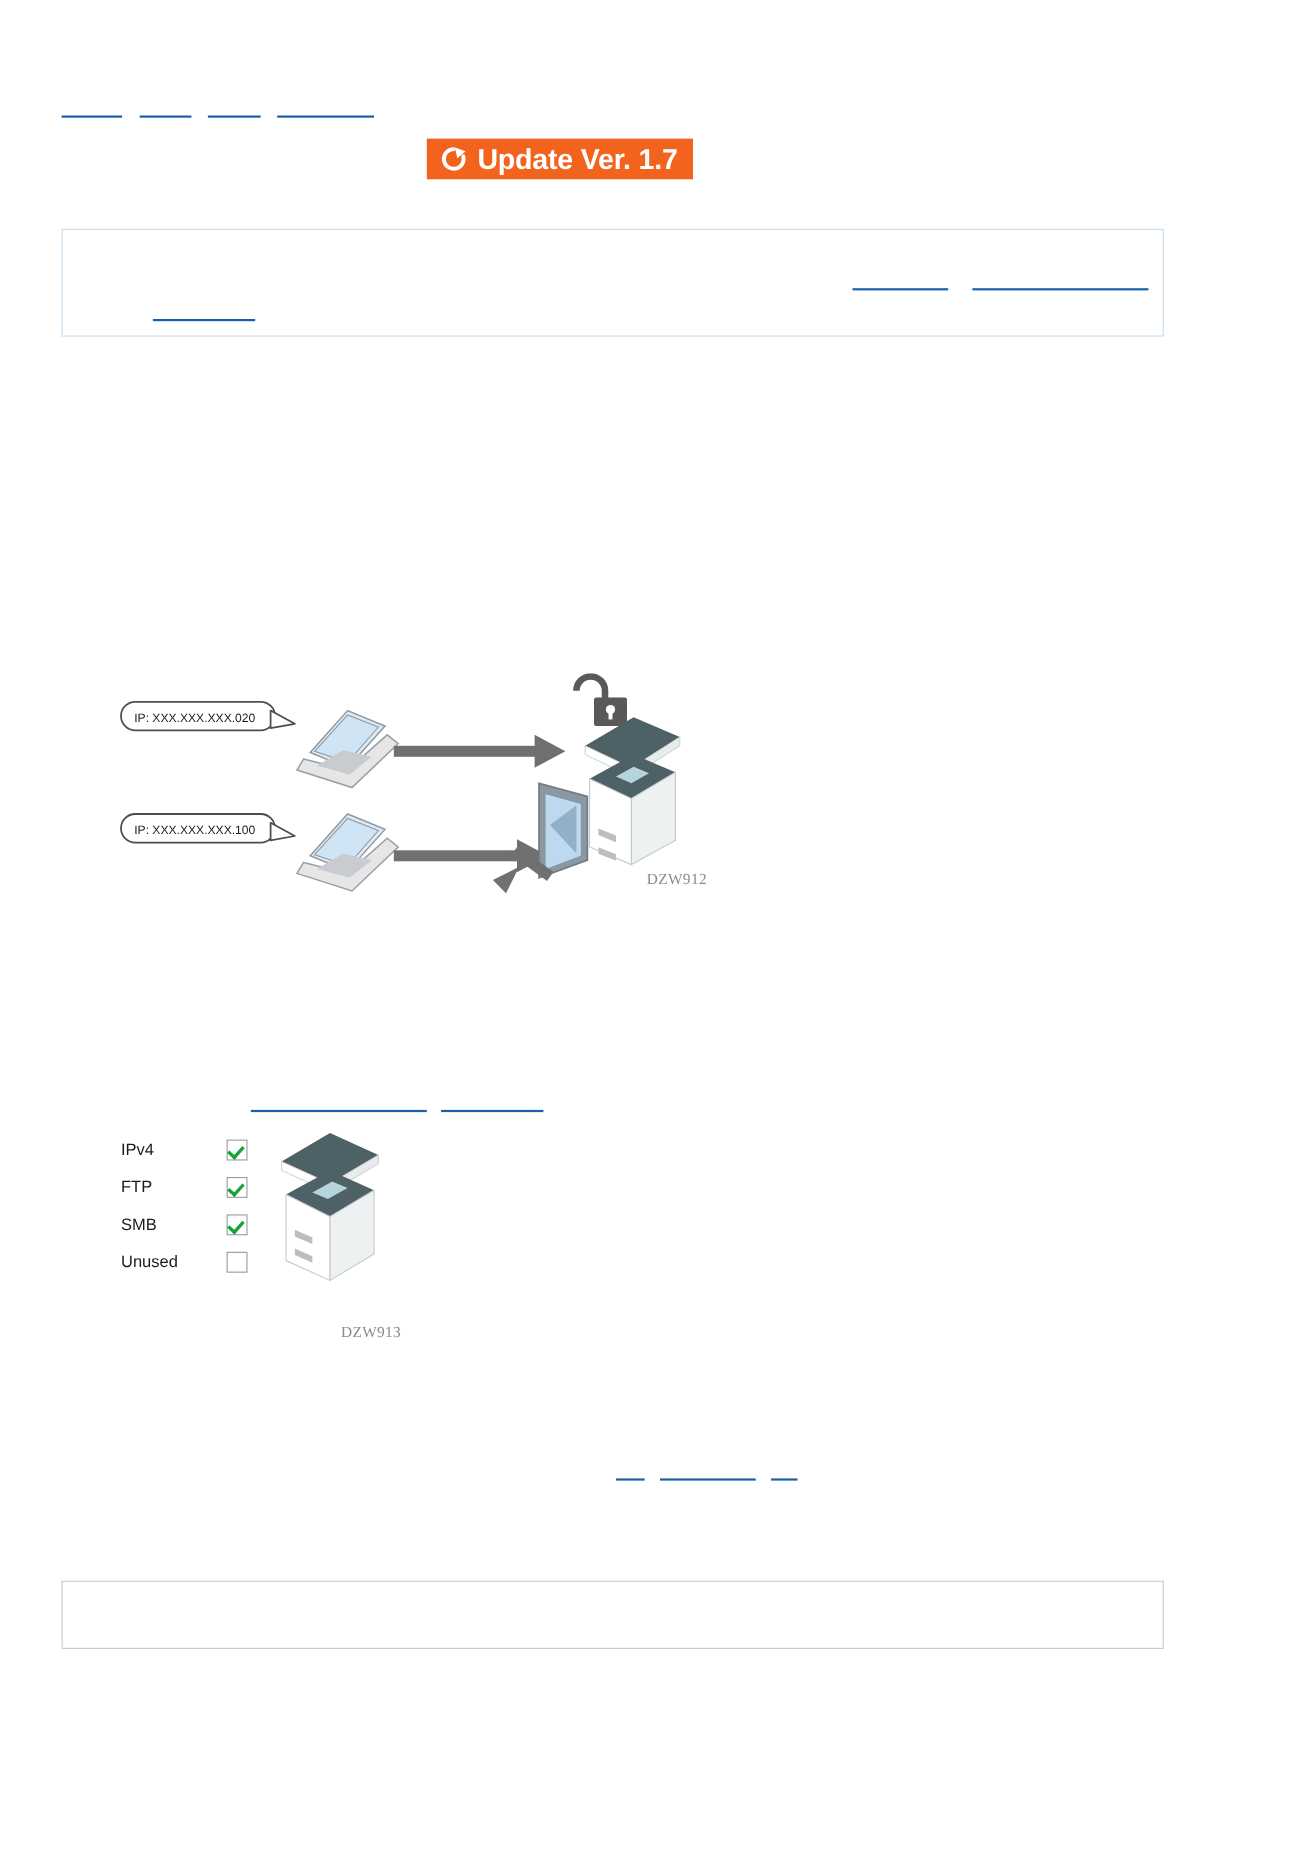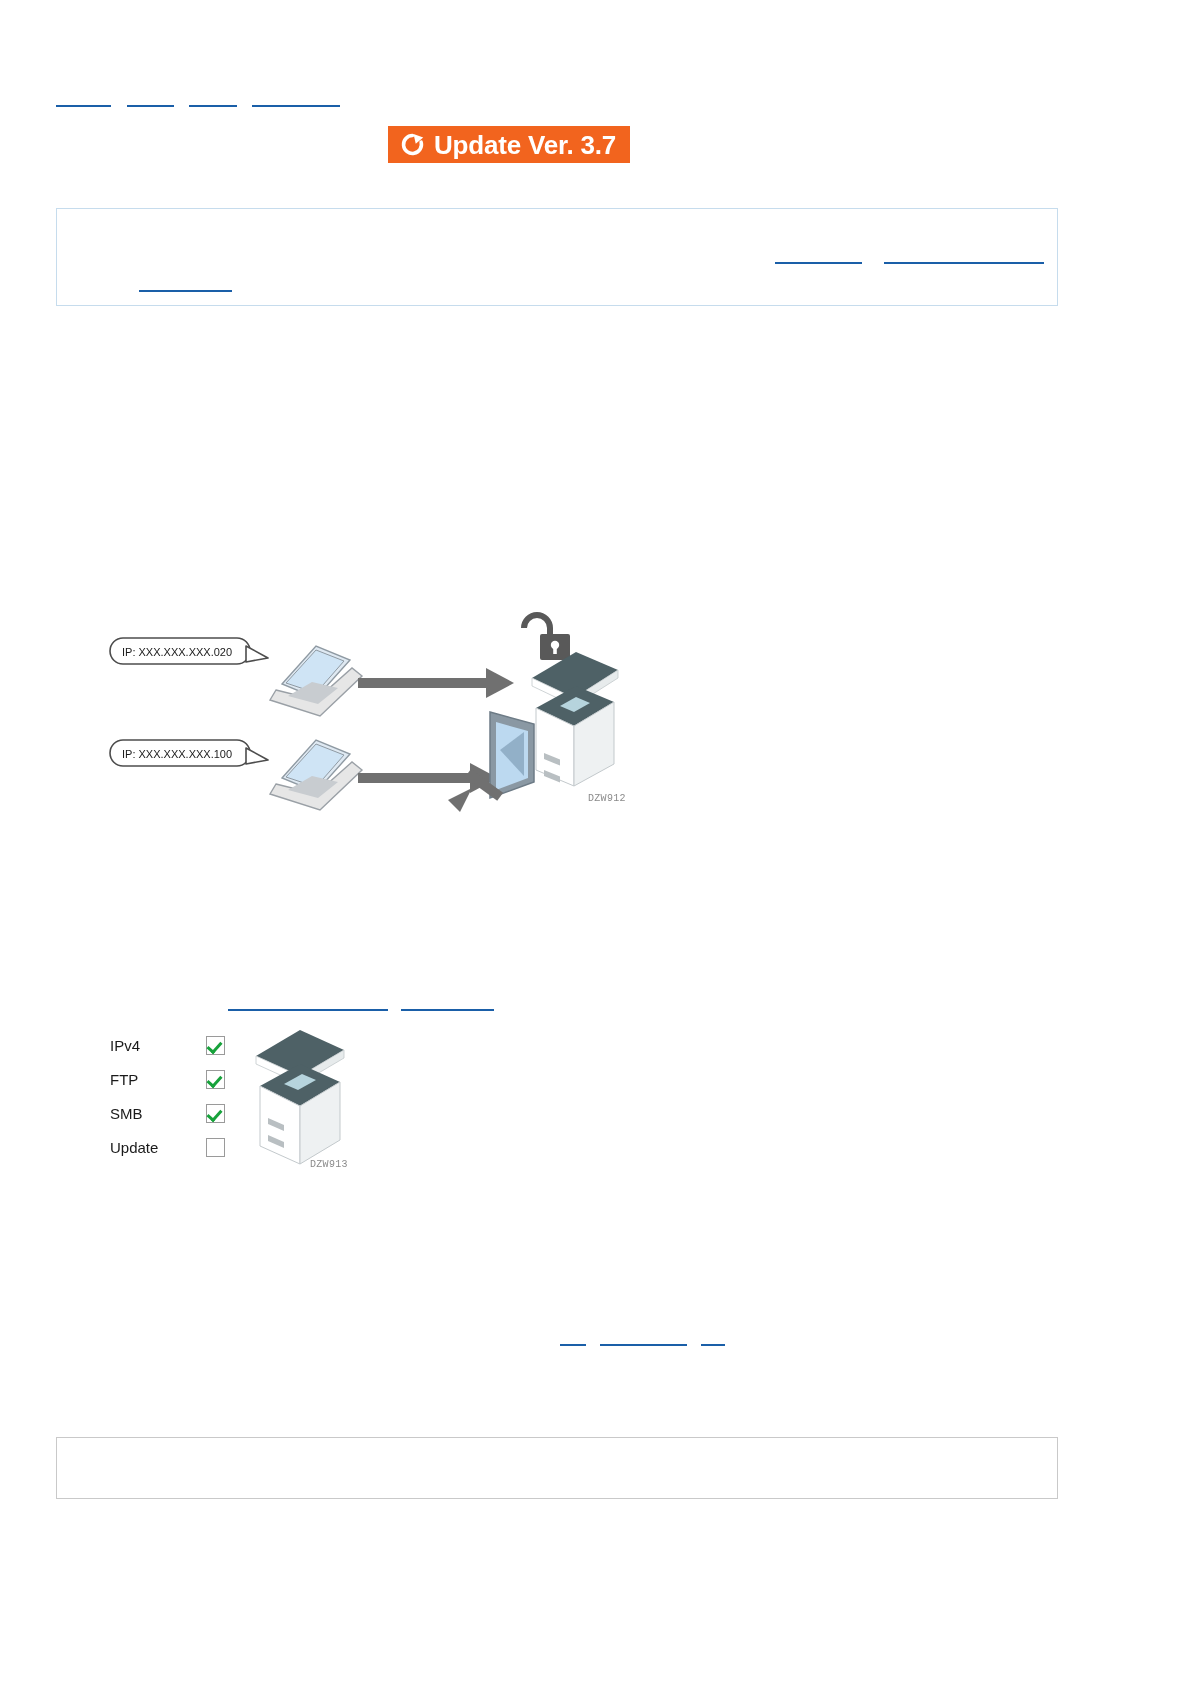--- a/index.html
+++ b/index.html
@@ -148,24 +148,24 @@
   .figure1 {
     position: absolute;
     left: 100px;
     top: 612px;
     width: 530px;
     height: 205px;
   }
   .figure1 svg { display: block; }
   .fig-caption {
     position: absolute;
-    font-size: 10px;
+    font-size: 14px;
     color: #8a8a8a;
     letter-spacing: 0.3px;
-    font-family: Liberation Mono, monospace;
+    font-family: Liberation Serif, serif;
   }
 
   
   .figure2 {
     position: absolute;
     left: 110px;
     top: 1018px;
     width: 260px;
     height: 160px;
   }
@@ -246,21 +246,21 @@
     <span class="crumb-sep">&gt;</span>
     <a class="crumb-link" href="#">Access Control</a>
     <span class="crumb-tail">.</span>
   </nav>
 
   <div class="update-badge">
     <svg class="refresh-icon" viewBox="0 0 24 24">
       <path d="M12 3.4a8.6 8.6 0 1 0 8.28 6.3" fill="none" stroke="#ffffff" stroke-width="3.4" stroke-linecap="round"></path>
       <path d="M13.0 2.0 L22.3 5.2 L15.1 11.3 Z" fill="#ffffff"></path>
     </svg>
-    <span class="badge-text">Update Ver. 3.7</span>
+    <span class="badge-text">Update Ver. 1.7</span>
   </div>
 
   <div class="note-box">
     <div class="note-body">For details about the settings, see the related topics listed in this section.</div>
 
     <div class="note-line note-l1">
       <a class="note-link" href="#">Access Control</a>
     </div>
     <div class="note-line note-l2">
       <a class="note-link" href="#">Disabling Unused Protocols</a>
@@ -359,39 +359,39 @@
       </div>
       <div class="proto-row">
         <span class="proto-label">FTP</span>
         <span class="proto-box checked"></span>
       </div>
       <div class="proto-row">
         <span class="proto-label">SMB</span>
         <span class="proto-box checked"></span>
       </div>
       <div class="proto-row">
-        <span class="proto-label">Update</span>
+        <span class="proto-label">Unused</span>
         <span class="proto-box"></span>
       </div>
     </div>
 
     <svg class="mfp2" width="120" height="150" viewBox="0 0 120 150">
       <polygon points="18,38 62,12 106,32 62,58" fill="#4e6166"></polygon>
       <polygon points="18,38 62,58 62,66 18,46" fill="#ffffff" stroke="#c3c9cc" stroke-width="0.8"></polygon>
       <polygon points="106,32 62,58 62,66 106,40" fill="#e7ebec" stroke="#c3c9cc" stroke-width="0.8"></polygon>
       <polygon points="22,68 62,46 102,64 62,88" fill="#4e6166"></polygon>
       <polygon points="46,66 64,56 78,62 60,72" fill="#b6d4dd"></polygon>
       <polygon points="22,68 62,88 62,146 22,128" fill="#ffffff" stroke="#c3c9cc" stroke-width="1"></polygon>
       <polygon points="102,64 62,88 62,146 102,122" fill="#eef1f2" stroke="#c3c9cc" stroke-width="1"></polygon>
       <polygon points="30,100 46,107 46,113 30,106" fill="#b9bfc2"></polygon>
       <polygon points="30,117 46,124 46,130 30,123" fill="#b9bfc2"></polygon>
     </svg>
   </div>
 
-  <div class="fig-caption" style="left:310px; top:1159px;">DZW913</div>
+  <div class="fig-caption" style="left:310px; top:1204px;">DZW913</div>
 
   <div class="body-text" style="left:56px; top:1265px; width:1000px;">Specify the protocols and ports to be used according to the network environment and the functions of the machine.</div>
 
   <div class="link-row" style="left:560px; top:1327px;">
     <a href="#">IPv4</a>
     <span class="sep">&nbsp;</span>
     <a href="#">Access Control</a>
     <span class="sep">&nbsp;</span>
     <a href="#">FTP</a>
   </div>

